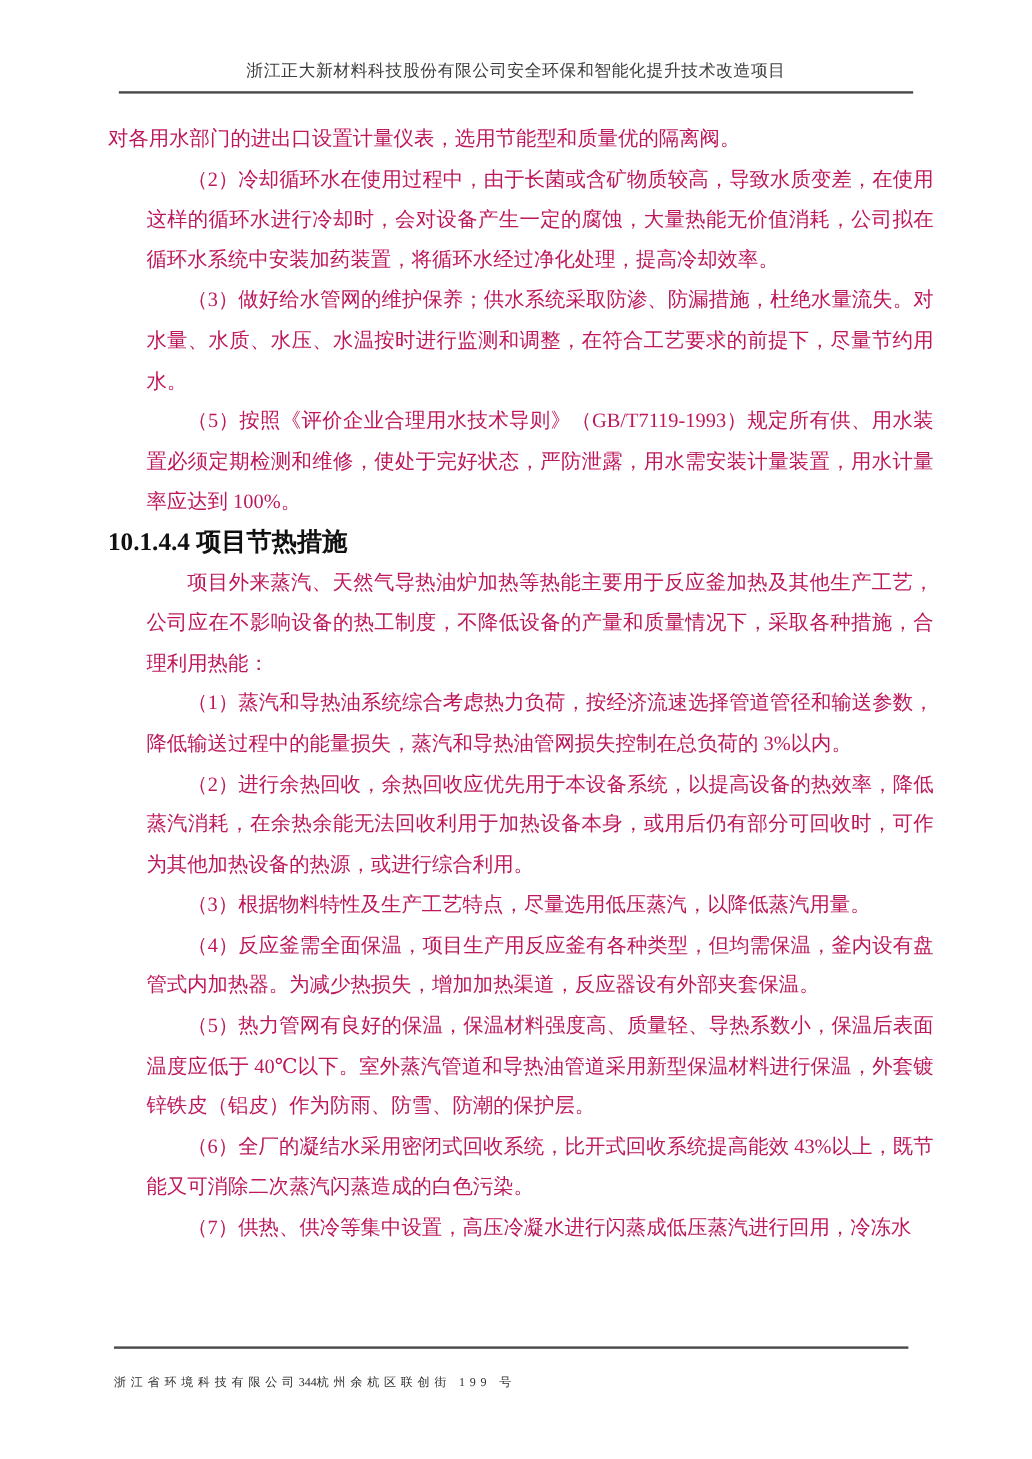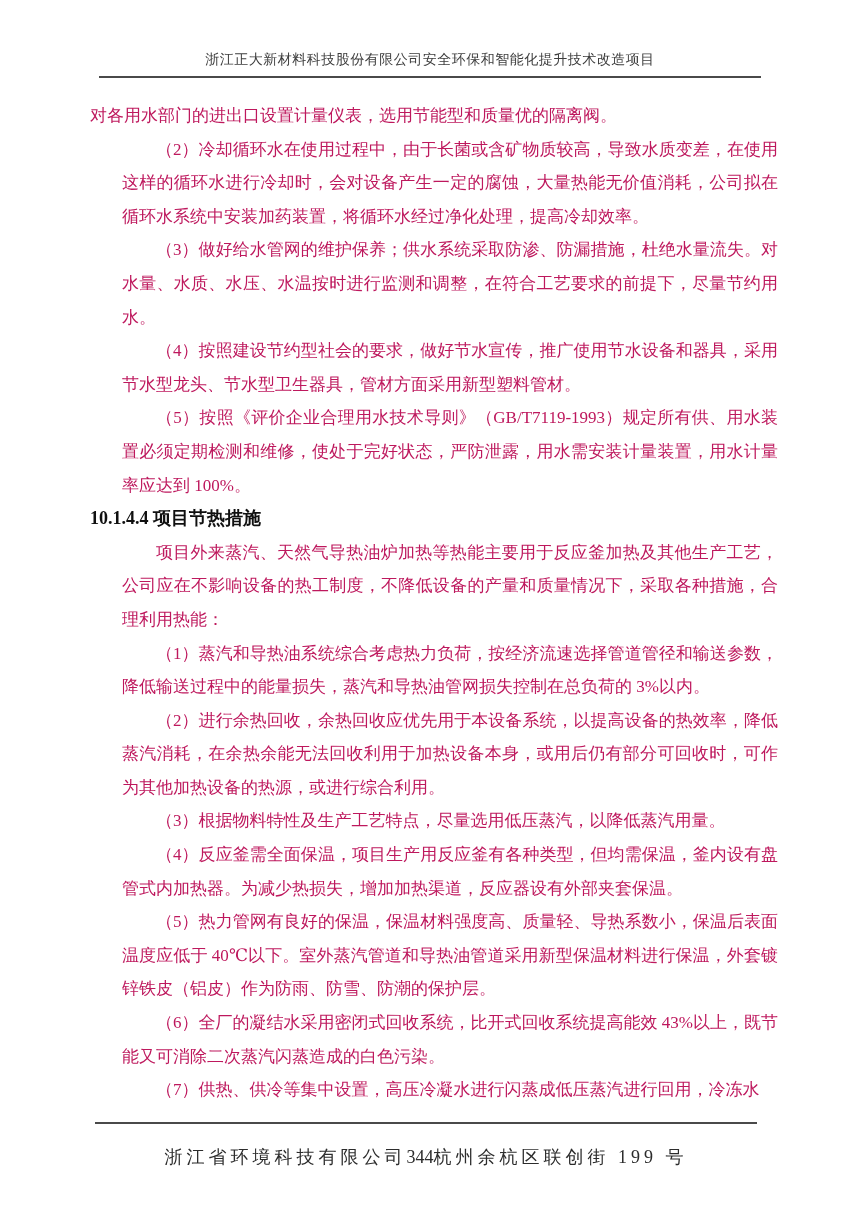--- a/index.html
+++ b/index.html
@@ -56,42 +56,42 @@
     text-justify: inter-ideograph;
     color: #be185d;
     word-break: break-all;
   }
   .para.indent {
     text-indent: 2em;
     margin-left: 32px;
   }
   .sec-heading {
     margin: 0;
-    font-size: 18px;
+    font-size: 21px;
     line-height: 33.6px;
     font-weight: bold;
     color: #101010;
   }
   
   .page-footer {
     position: absolute;
     left: 95px;
     top: 1122px;
     width: 662px;
   }
   .footer-rule {
     height: 2px;
     background: #4a4a4a;
   }
   .footer-row {
     margin-top: 7px;
     display: flex;
-    justify-content: center;
+    justify-content: flex-start;
     align-items: baseline;
-    font-size: 18px;
+    font-size: 10px;
     color: #2c2c2c;
   }
   .footer-company,
   .footer-address {
     letter-spacing: 4px;
     white-space: nowrap;
   }
   .footer-page-number {
     letter-spacing: 0;
     margin-top: 16px;
@@ -105,21 +105,20 @@
   <header class="page-header">
     <div class="header-title">浙江正大新材料科技股份有限公司安全环保和智能化提升技术改造项目</div>
     <div class="header-rule"></div>
   </header>
 
   <main class="content" id="content-area">
 
   <p class="para">对各用水部门的进出口设置计量仪表，选用节能型和质量优的隔离阀。</p>
       <p class="para indent">（2）冷却循环水在使用过程中，由于长菌或含矿物质较高，导致水质变差，在使用这样的循环水进行冷却时，会对设备产生一定的腐蚀，大量热能无价值消耗，公司拟在循环水系统中安装加药装置，将循环水经过净化处理，提高冷却效率。</p>
       <p class="para indent">（3）做好给水管网的维护保养；供水系统采取防渗、防漏措施，杜绝水量流失。对水量、水质、水压、水温按时进行监测和调整，在符合工艺要求的前提下，尽量节约用水。</p>
-      <p class="para indent">（4）按照建设节约型社会的要求，做好节水宣传，推广使用节水设备和器具，采用节水型龙头、节水型卫生器具，管材方面采用新型塑料管材。</p>
       <p class="para indent">（5）按照《评价企业合理用水技术导则》（GB/T7119-1993）规定所有供、用水装置必须定期检测和维修，使处于完好状态，严防泄露，用水需安装计量装置，用水计量率应达到 100%。</p>
       <h3 class="sec-heading">10.1.4.4 项目节热措施</h3>
       <p class="para indent">项目外来蒸汽、天然气导热油炉加热等热能主要用于反应釜加热及其他生产工艺，公司应在不影响设备的热工制度，不降低设备的产量和质量情况下，采取各种措施，合理利用热能：</p>
       <p class="para indent">（1）蒸汽和导热油系统综合考虑热力负荷，按经济流速选择管道管径和输送参数，降低输送过程中的能量损失，蒸汽和导热油管网损失控制在总负荷的 3%以内。</p>
       <p class="para indent">（2）进行余热回收，余热回收应优先用于本设备系统，以提高设备的热效率，降低蒸汽消耗，在余热余能无法回收利用于加热设备本身，或用后仍有部分可回收时，可作为其他加热设备的热源，或进行综合利用。</p>
       <p class="para indent">（3）根据物料特性及生产工艺特点，尽量选用低压蒸汽，以降低蒸汽用量。</p>
       <p class="para indent">（4）反应釜需全面保温，项目生产用反应釜有各种类型，但均需保温，釜内设有盘管式内加热器。为减少热损失，增加加热渠道，反应器设有外部夹套保温。</p>
       <p class="para indent">（5）热力管网有良好的保温，保温材料强度高、质量轻、导热系数小，保温后表面温度应低于 40℃以下。室外蒸汽管道和导热油管道采用新型保温材料进行保温，外套镀锌铁皮（铝皮）作为防雨、防雪、防潮的保护层。</p>
       <p class="para indent">（6）全厂的凝结水采用密闭式回收系统，比开式回收系统提高能效 43%以上，既节能又可消除二次蒸汽闪蒸造成的白色污染。</p>
       <p class="para indent">（7）供热、供冷等集中设置，高压冷凝水进行闪蒸成低压蒸汽进行回用，冷冻水</p>

